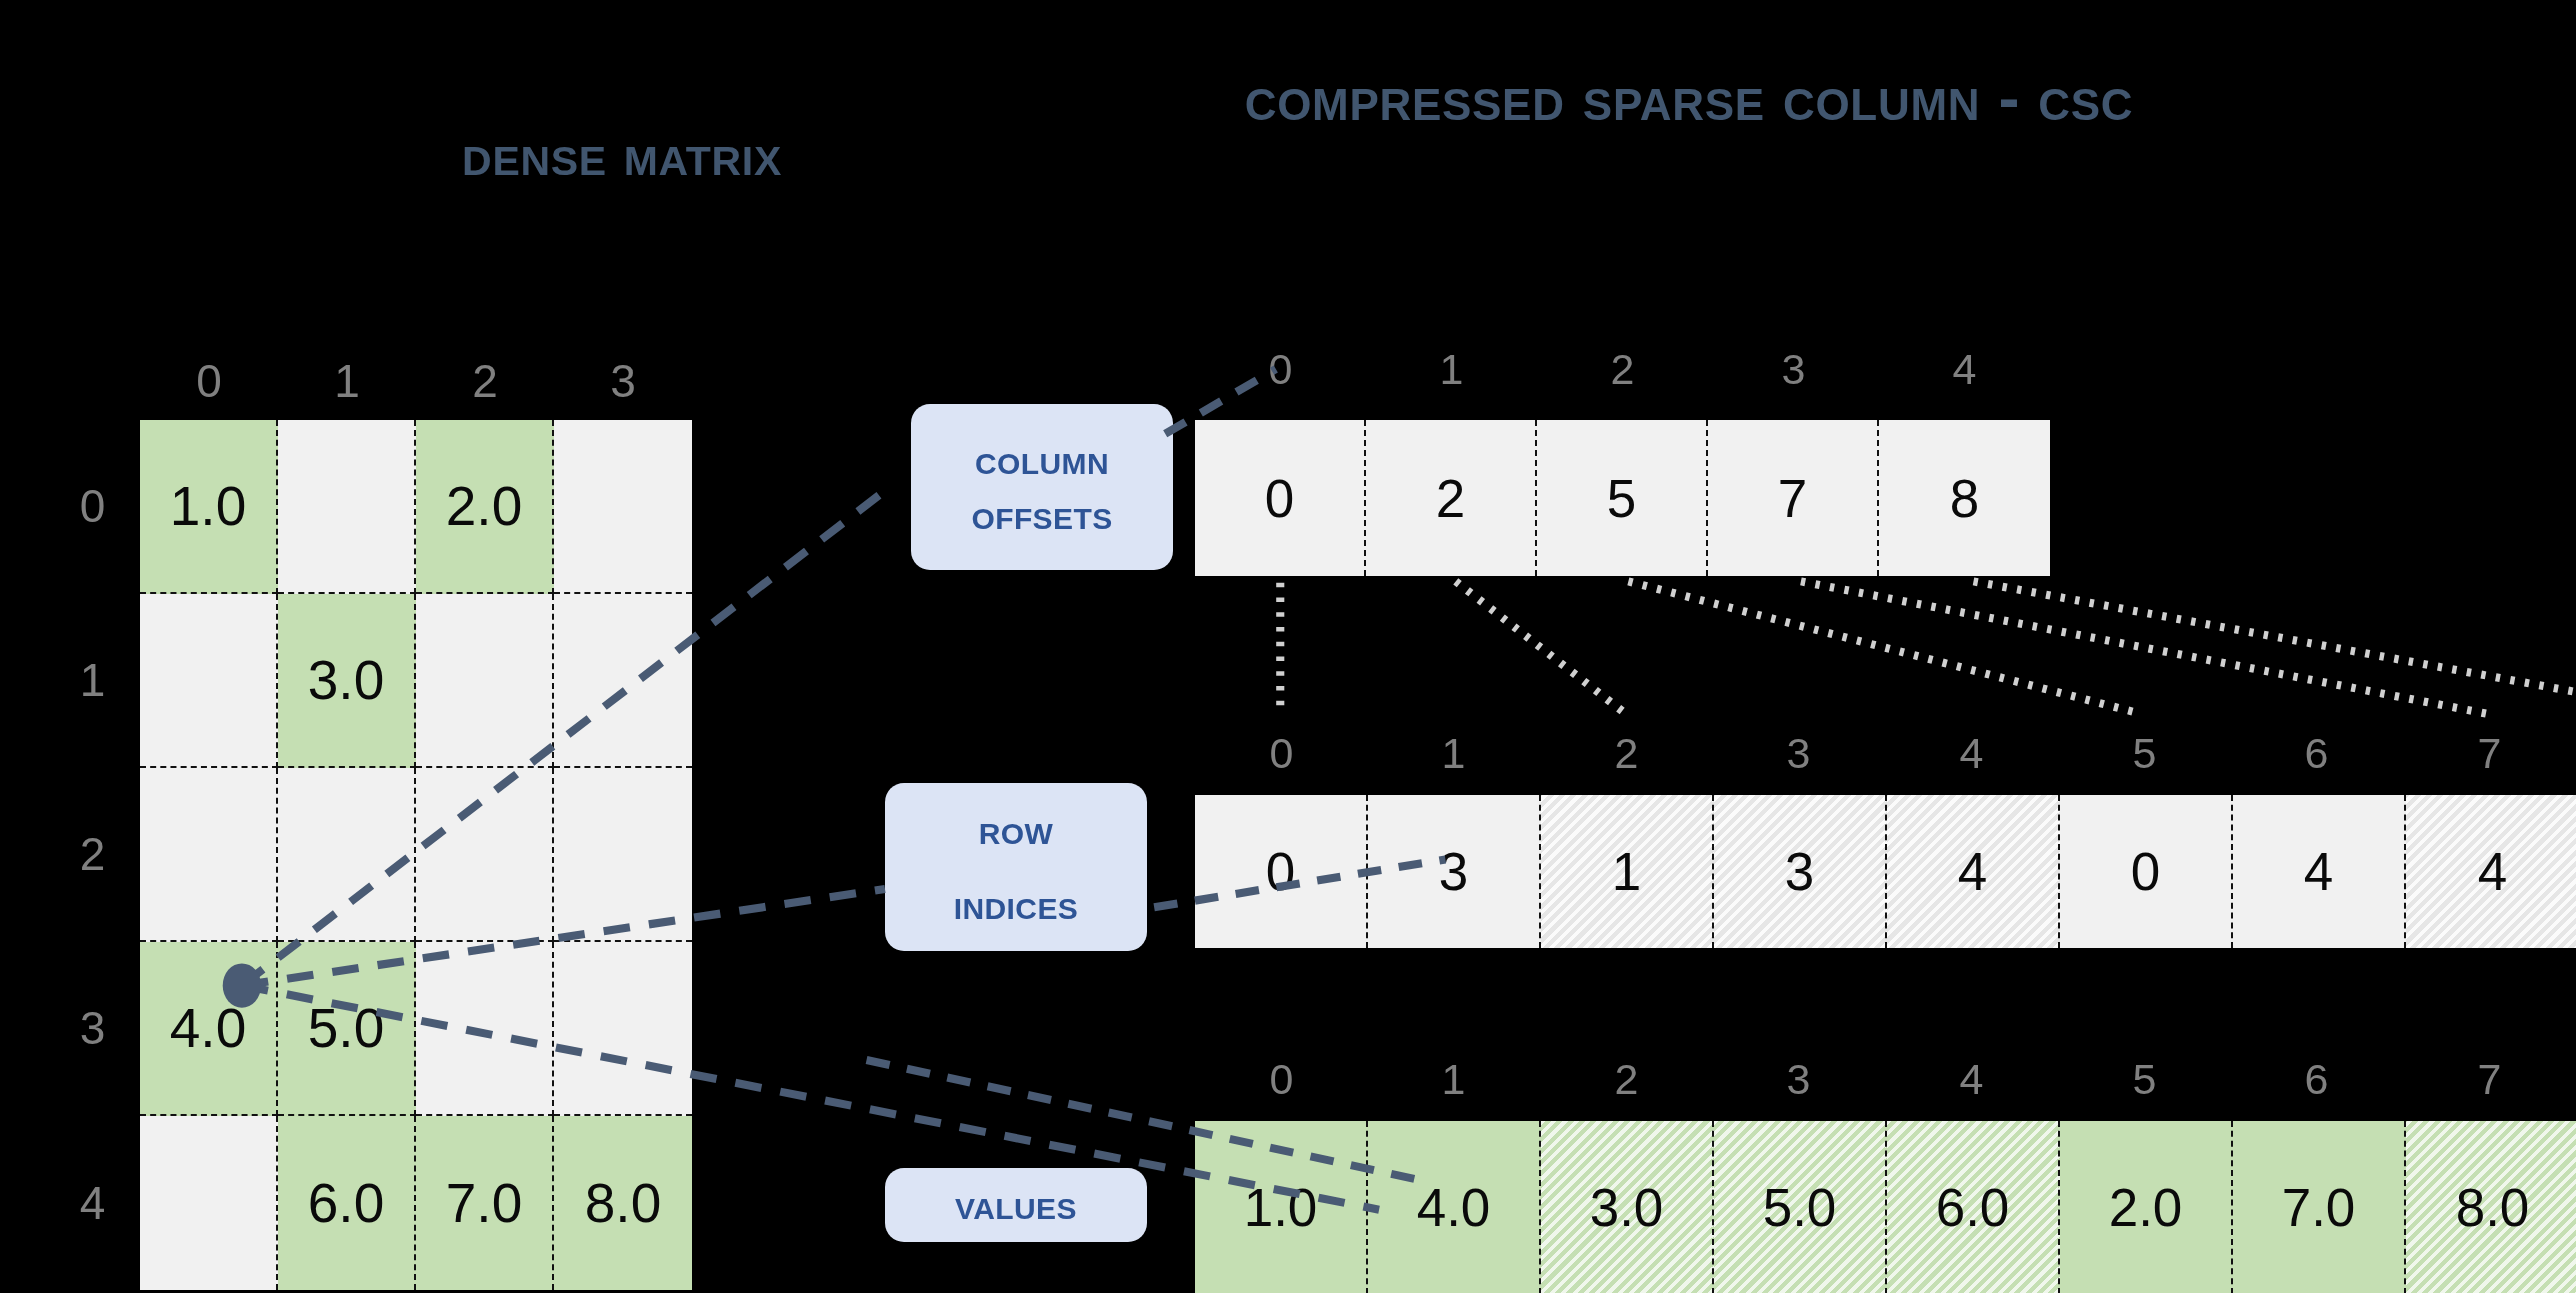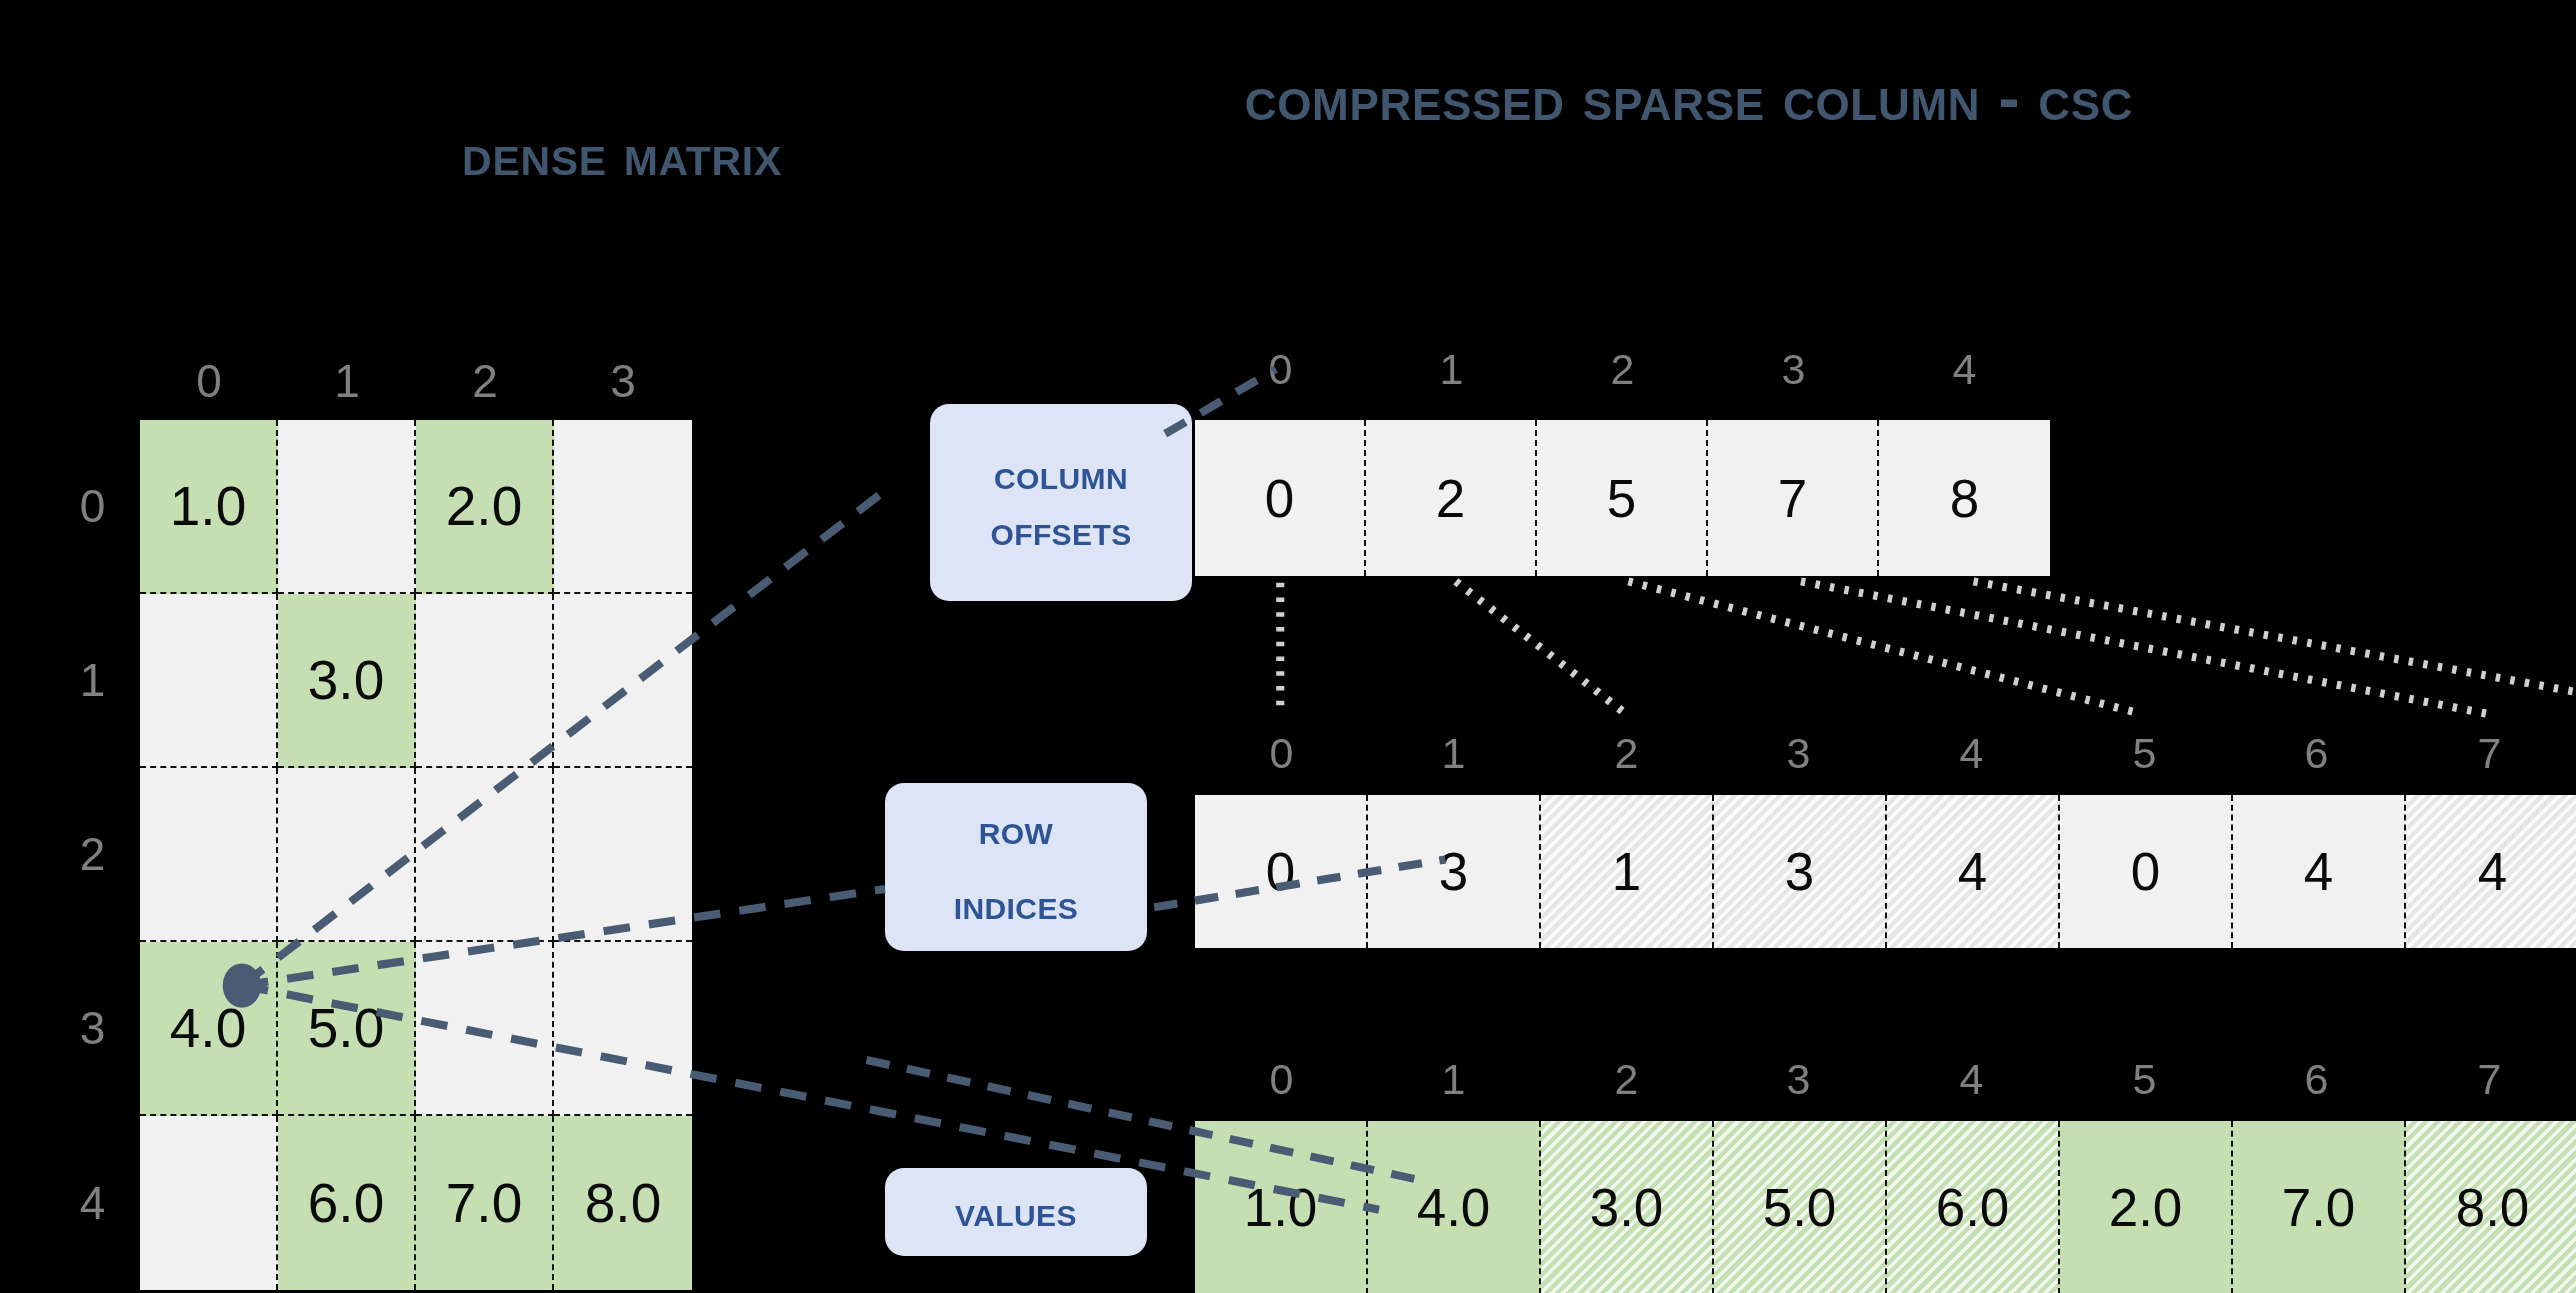--- a/index.html
+++ b/index.html
@@ -198,21 +198,21 @@
     <div class="mcell filled">5.0</div>
     <div class="mcell"></div>
     <div class="mcell lastcol"></div>
 
     <div class="mcell lastrow"></div>
     <div class="mcell filled lastrow">6.0</div>
     <div class="mcell filled lastrow">7.0</div>
     <div class="mcell filled lastcol lastrow">8.0</div>
   </div>
 
-  <div class="pill" style="left:930px; top:404px; width:262px; height:197px;">
+  <div class="pill" style="left:911px; top:404px; width:262px; height:166px;">
     <span>Column</span>
     <span>Offsets</span>
   </div>
 
   <div class="aidx" style="left:1195px; top:345px; width:171px;">0</div>
   <div class="aidx" style="left:1366px; top:345px; width:171px;">1</div>
   <div class="aidx" style="left:1537px; top:345px; width:171px;">2</div>
   <div class="aidx" style="left:1708px; top:345px; width:171px;">3</div>
   <div class="aidx" style="left:1879px; top:345px; width:171px;">4</div>
 
@@ -242,21 +242,21 @@
     <div class="acell">0</div>
     <div class="acell">3</div>
     <div class="acell hatch-grey">1</div>
     <div class="acell hatch-grey">3</div>
     <div class="acell hatch-grey">4</div>
     <div class="acell">0</div>
     <div class="acell">4</div>
     <div class="acell hatch-grey lastcell">4</div>
   </div>
 
-  <div class="pill" style="left:885px; top:1168px; width:262px; height:88px;">
+  <div class="pill" style="left:885px; top:1168px; width:262px; height:74px;">
     <span>Values</span>
   </div>
 
   <div class="aidx" style="left:1195px; top:1055px; width:173px;">0</div>
   <div class="aidx" style="left:1367px; top:1055px; width:173px;">1</div>
   <div class="aidx" style="left:1540px; top:1055px; width:173px;">2</div>
   <div class="aidx" style="left:1712px; top:1055px; width:173px;">3</div>
   <div class="aidx" style="left:1885px; top:1055px; width:173px;">4</div>
   <div class="aidx" style="left:2058px; top:1055px; width:173px;">5</div>
   <div class="aidx" style="left:2230px; top:1055px; width:173px;">6</div>

